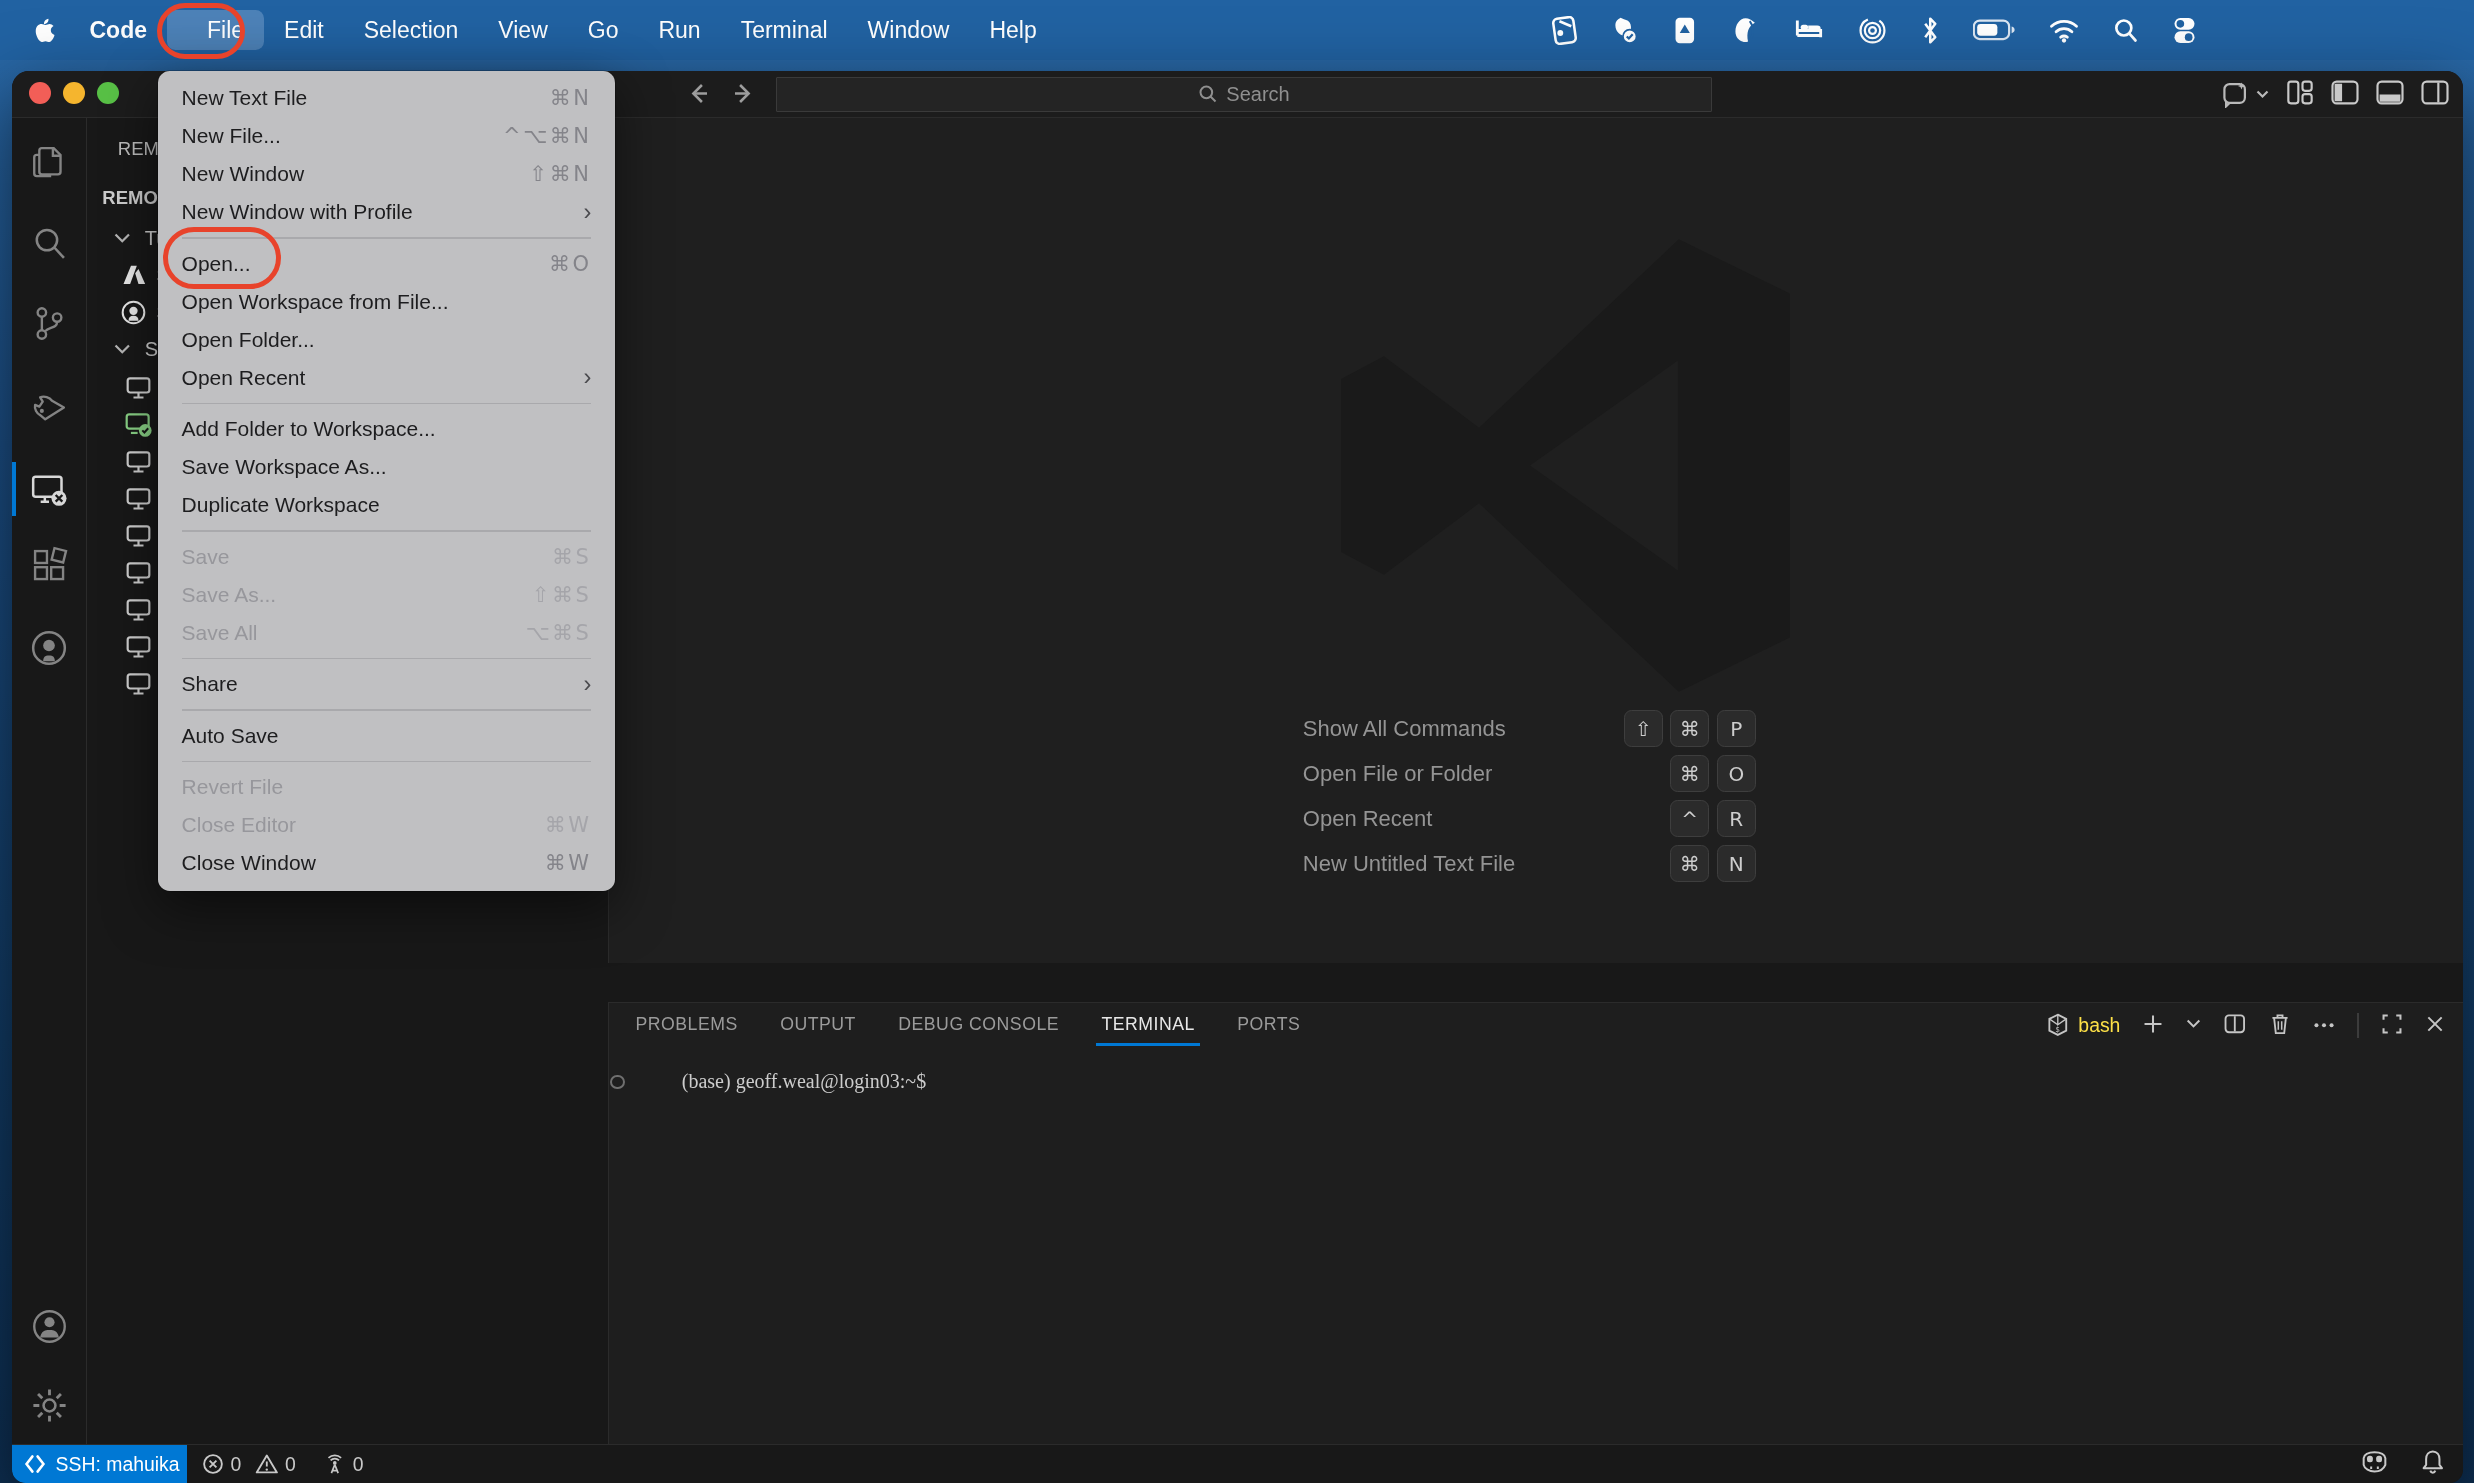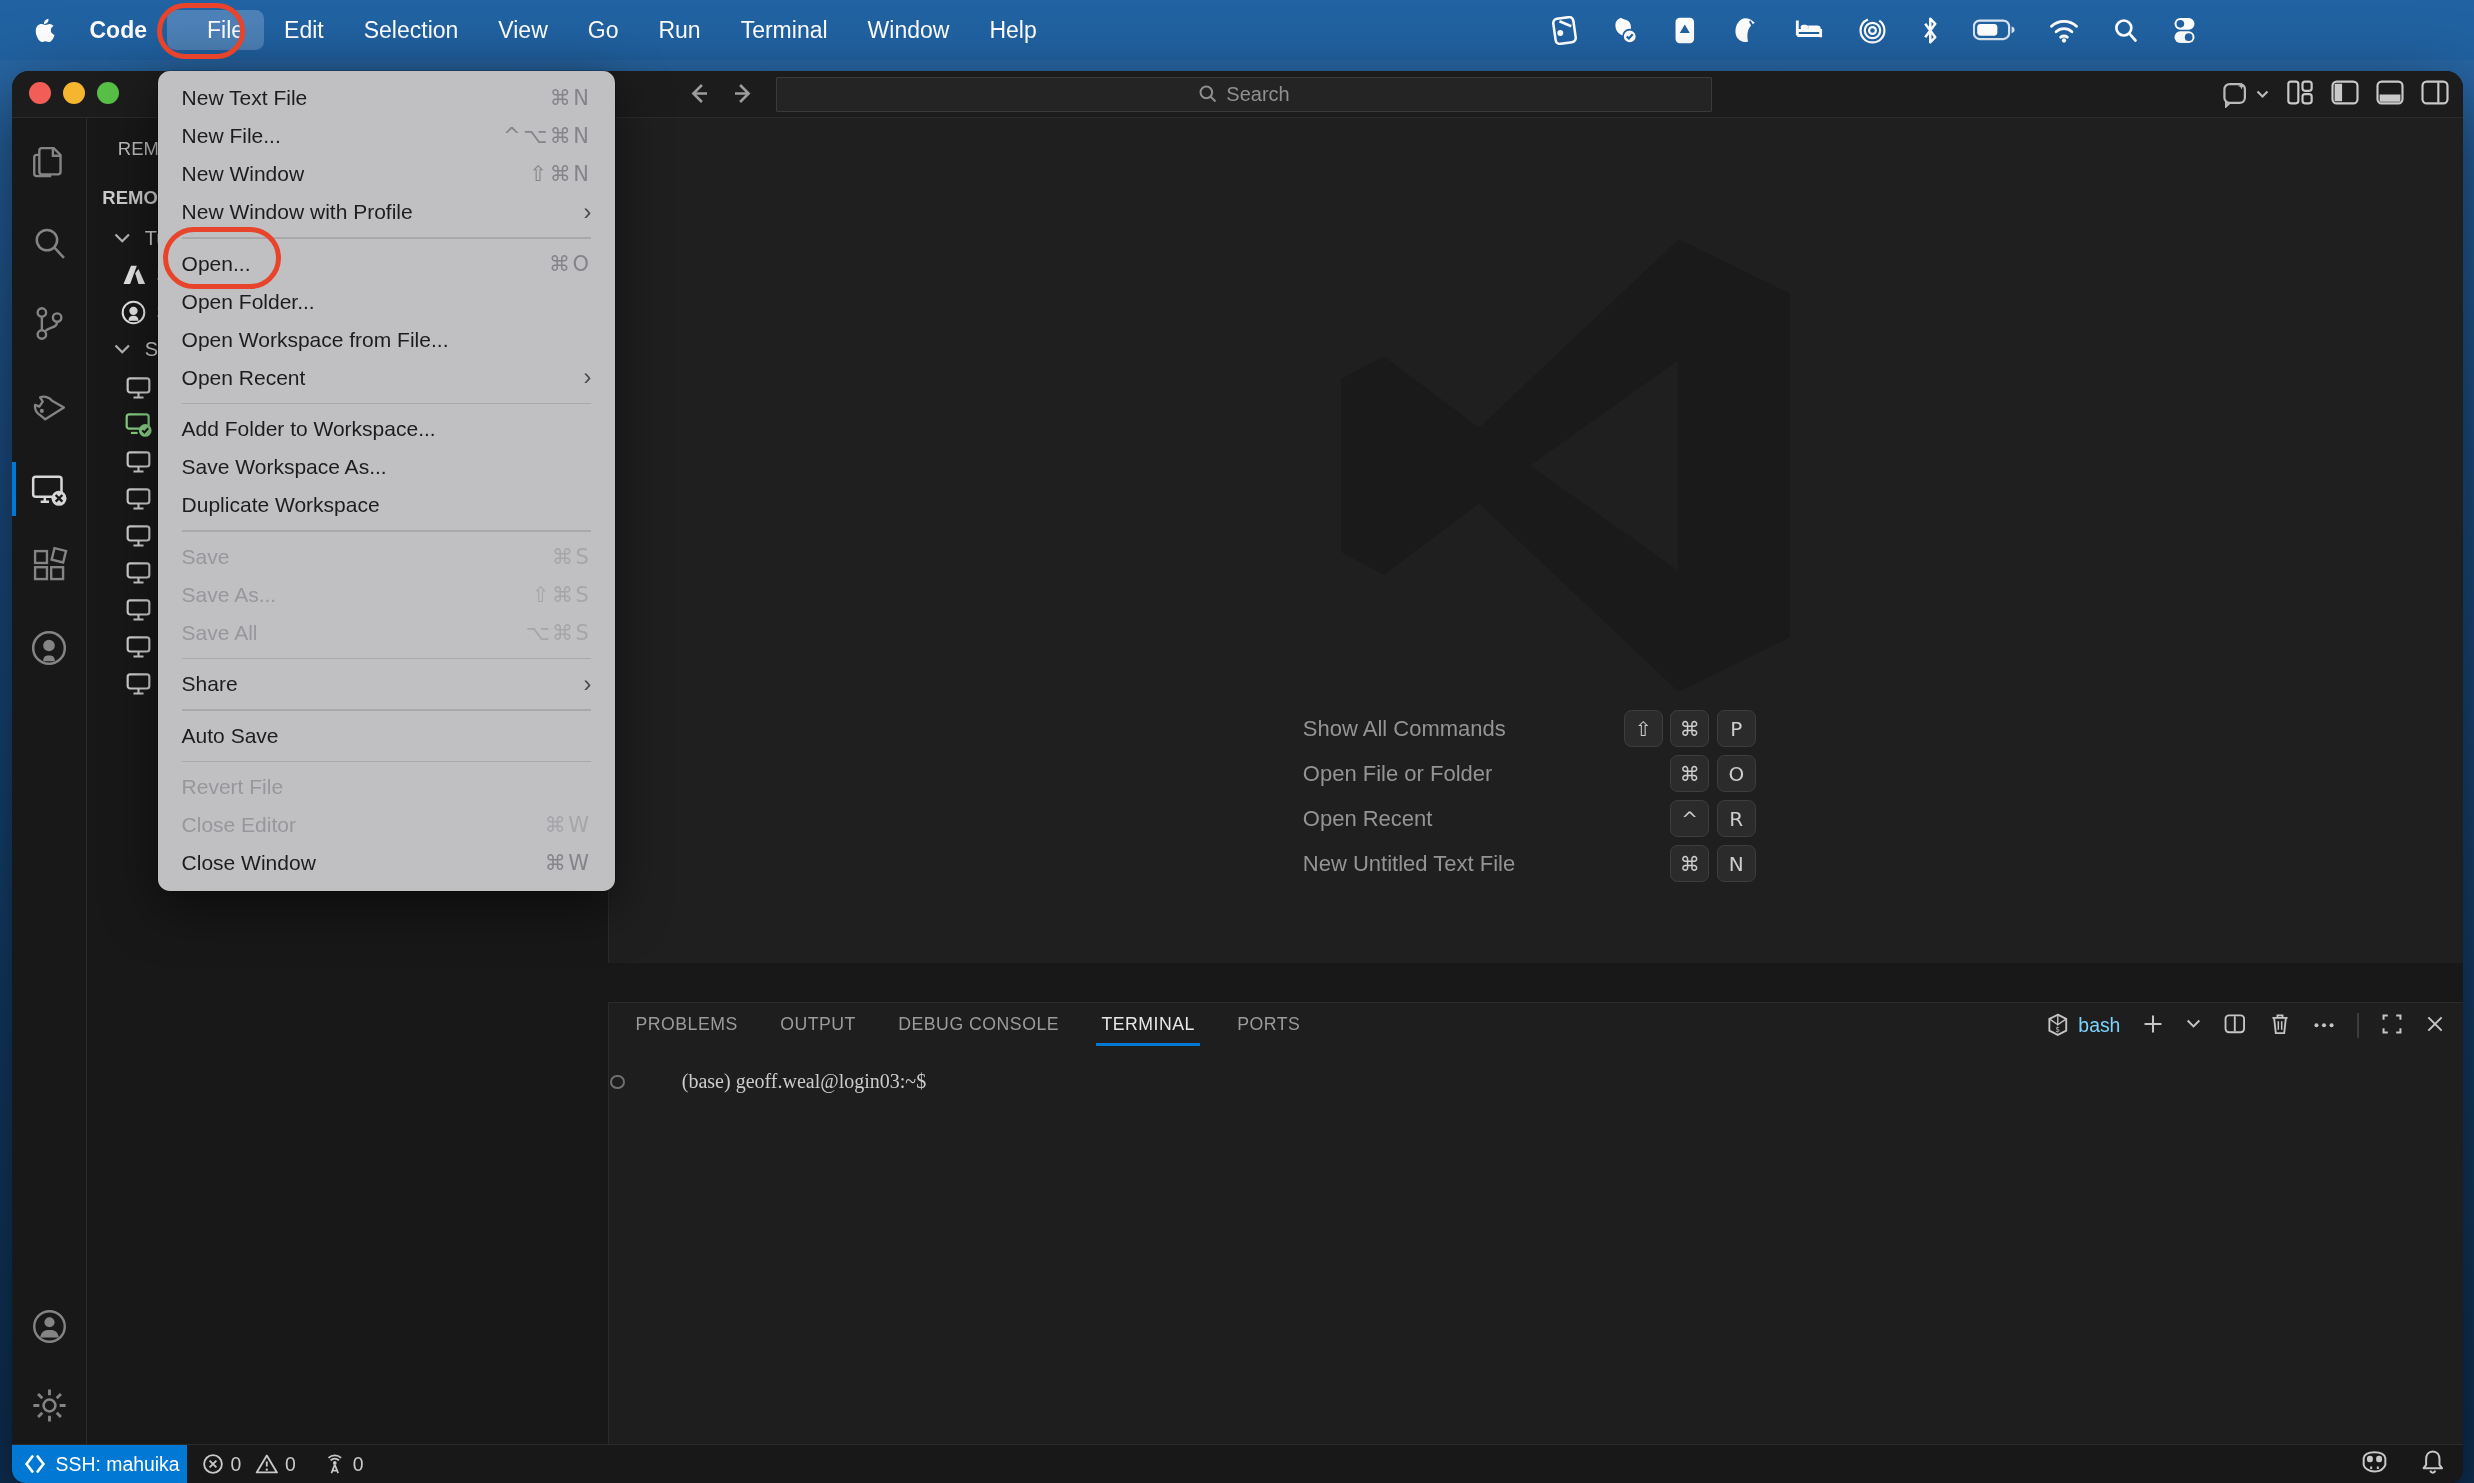--- a/index.html
+++ b/index.html
@@ -61,21 +61,21 @@
           justify-content:center;font-family:"DejaVu Sans",sans-serif;}
 
   
   .panel{position:absolute;left:596px;top:931px;right:0;bottom:39px;background:#1e1e1e;
          border-left:1.7px solid #2b2b2b;border-top:1.7px solid #2b2b2b;}
   .ptabs{position:absolute;left:25px;top:0;height:42px;display:flex;gap:39px;align-items:center;}
   .ptab{font-size:17.7px;letter-spacing:0.5px;color:#9b9b9b;position:relative;padding:5px 1.7px;}
   .ptab.active{color:#e8e8e8;}
   .ptab.active::after{content:"";position:absolute;left:-3.4px;right:-3.4px;bottom:-6.7px;height:3.4px;background:#0078d4;}
   .pctrl{position:absolute;right:18.5px;top:5px;height:34px;display:flex;align-items:center;gap:22px;color:#c5c5c5;}
-  .pctrl .lbl{font-size:19.4px;color:#7dd3fc;}
+  .pctrl .lbl{font-size:19.4px;color:#fde047;}
   .pdivider{width:1.7px;height:25px;background:#3c3c3c;}
   .prompt-circle{position:absolute;left:1.7px;top:72px;width:14.3px;height:14.3px;border:2.5px solid #6f6f6f;border-radius:50%;}
   .prompt{position:absolute;left:25px;top:67px;font-size:20px;color:#cccccc;}
 
   
   .statusbar{position:absolute;left:0;right:0;bottom:0;height:39px;background:#181818;
              border-top:1.7px solid #2b2b2b;color:#c8c8c8;font-size:19.4px;}
   .remote{position:absolute;left:0;top:0;bottom:0;width:175px;background:#0078d4;color:#fff;
           display:flex;align-items:center;gap:10px;padding-left:11.8px;border-radius:0 0 0 11.8px;}
   .sb-items{position:absolute;left:190px;top:0;bottom:0;display:flex;align-items:center;gap:11.8px;}
@@ -584,24 +584,24 @@
     <div class="mi">
         <span>New Window with Profile</span>
         <span class="sub">›</span>
       </div>
     <div class="msep"></div>
     <div class="mi">
         <span>Open...</span>
         <span class="short">⌘O</span>
       </div>
     <div class="mi">
+        <span>Open Workspace from File...</span>
+      </div>
+    <div class="mi">
         <span>Open Folder...</span>
-      </div>
-    <div class="mi">
-        <span>Open Workspace from File...</span>
       </div>
     <div class="mi">
         <span>Open Recent</span>
         <span class="sub">›</span>
       </div>
     <div class="msep"></div>
     <div class="mi">
         <span>Add Folder to Workspace...</span>
       </div>
     <div class="mi">

